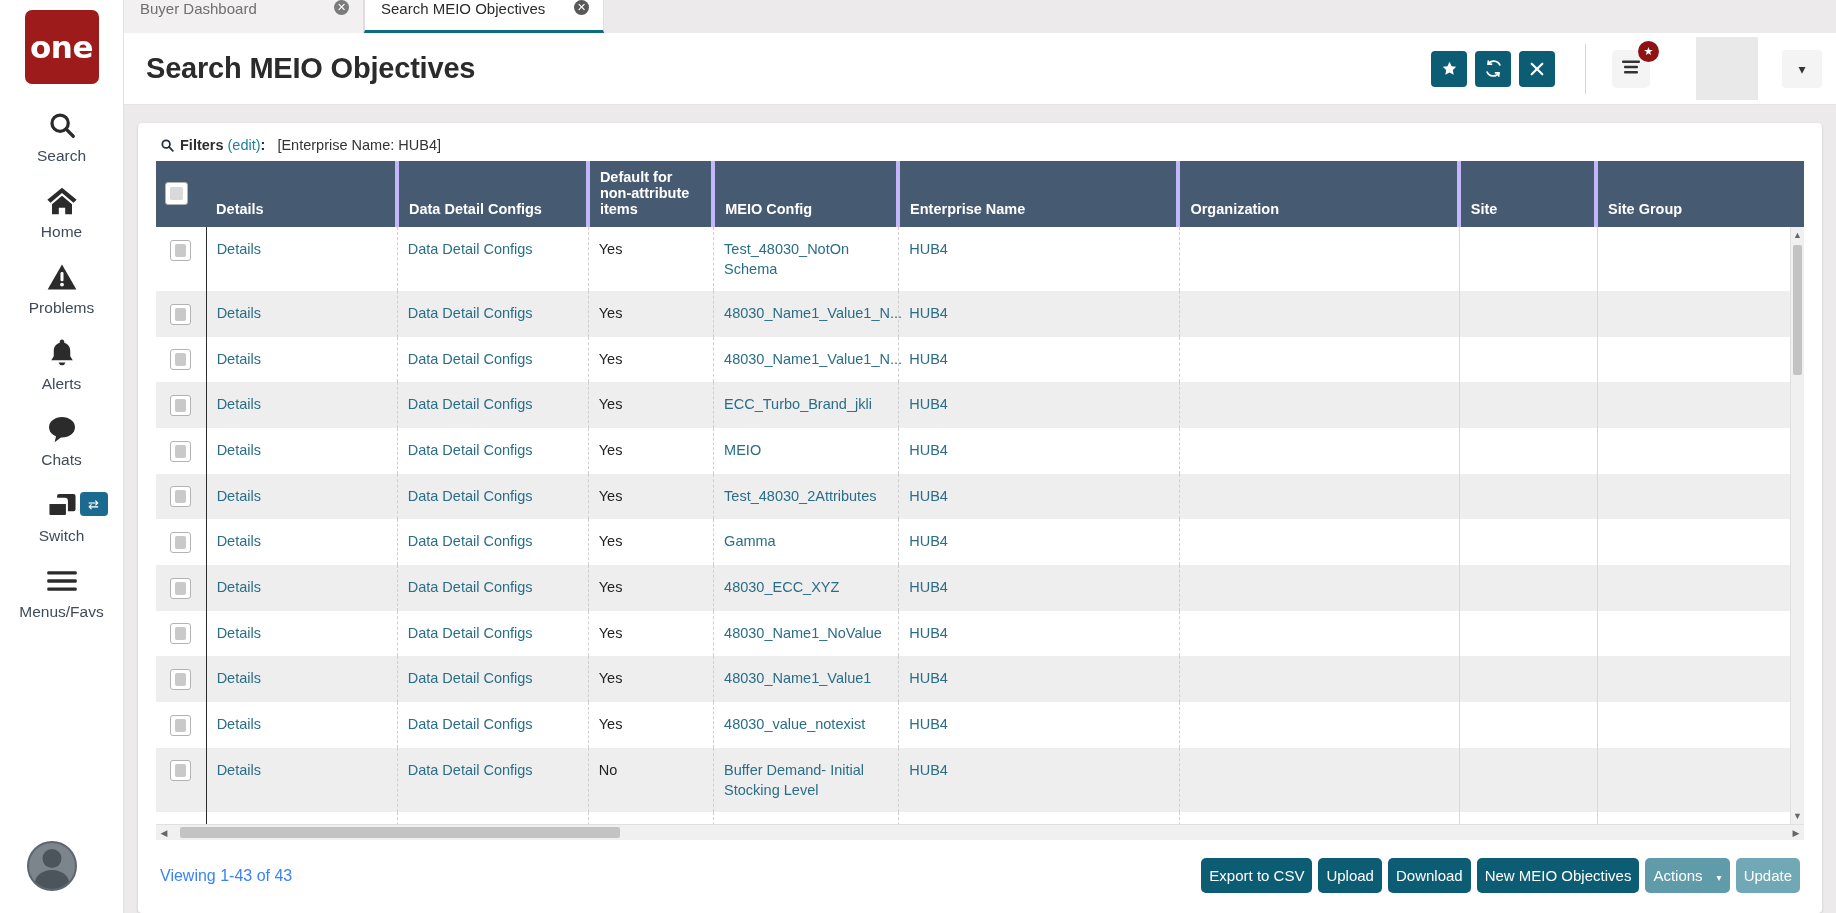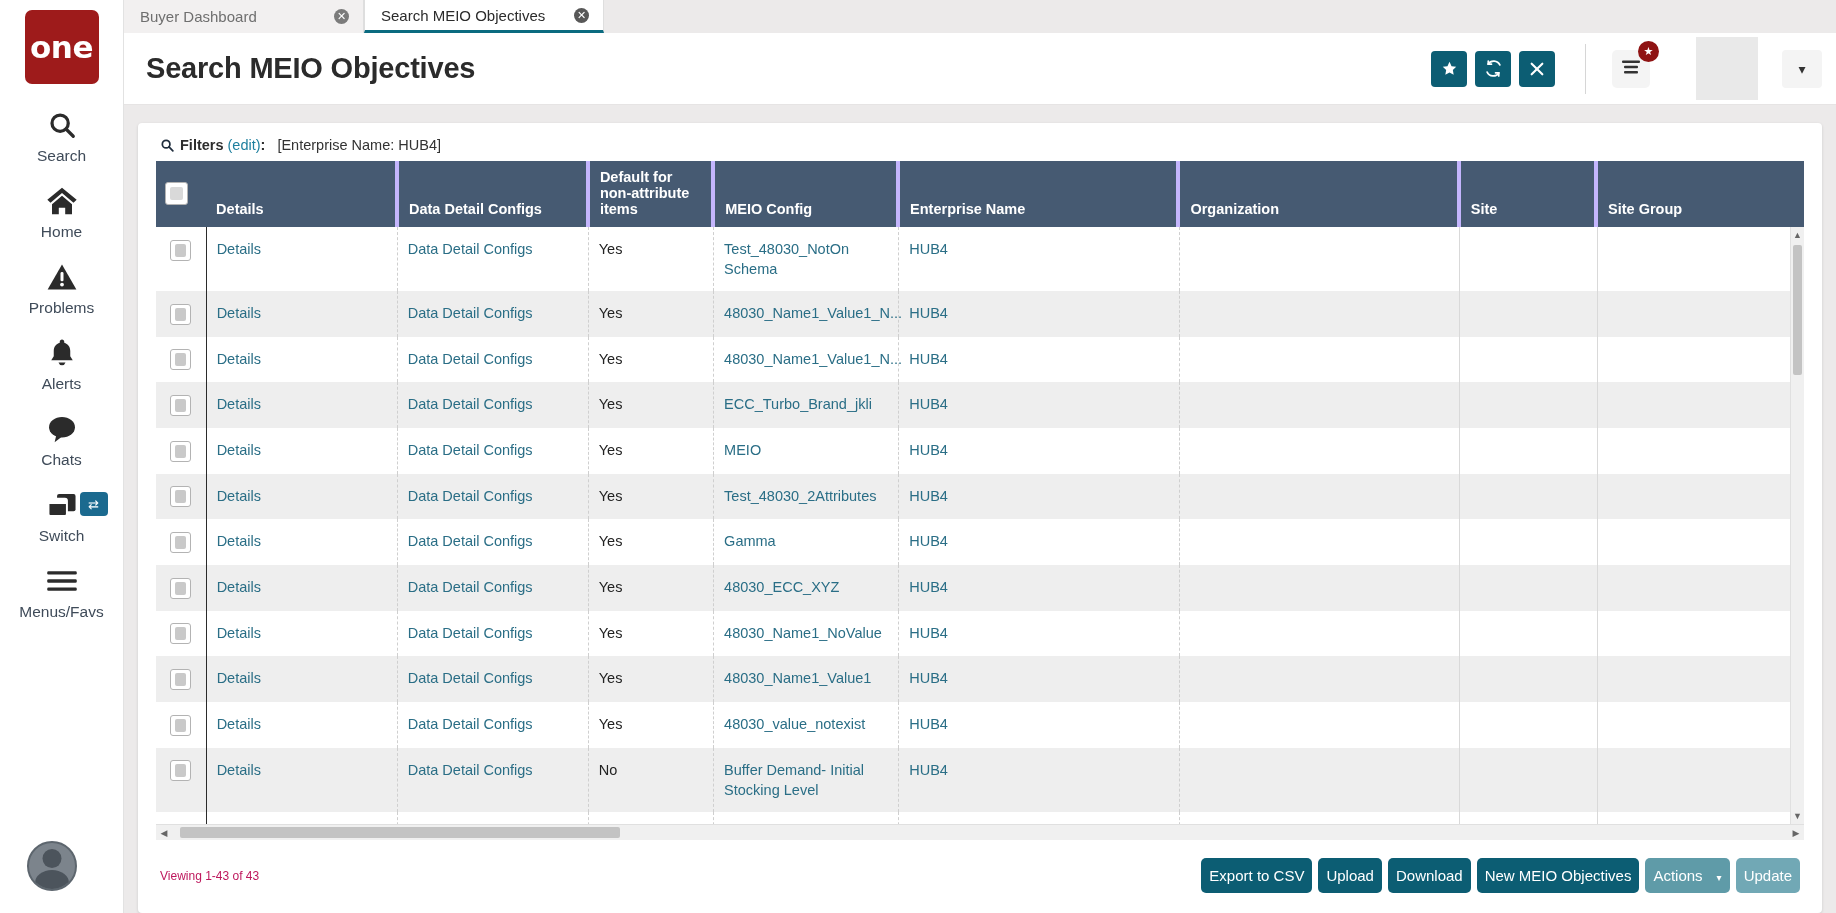--- a/index.html
+++ b/index.html
@@ -72,21 +72,21 @@
 
   
   .tabbar {
     height: 33px; background: #eceaea;
     display: flex; align-items: flex-end;
     padding-left: 0px;
     flex: 0 0 33px;
   }
   .tab {
     height: 33px; min-width: 240px;
-    display: flex; align-items: center; justify-content: space-between;
+    display: flex; justify-content: space-between;
     padding: 0 14px 0 16px;
     font-size: 15px; color: #6f6f6f;
     background: #f2f0f0;
     border-right: 1px solid #dedede;
     cursor: pointer;
     position: relative;
   }
   .tab.active {
     background: #ffffff; color: #2b2b2b;
     border-bottom: 3px solid #0b6b80;
@@ -256,21 +256,21 @@
   }
   .hscroll .hleft { left:0; }
   .hscroll .hright { right:0; }
 
   
   .card-footer {
     display: flex; align-items: center;
     padding: 18px 22px 20px 22px;
     flex: 0 0 auto;
   }
-  .viewing { font-size: 12px; color: #be185d; text-align: right; }
+  .viewing { font-size: 16px; color: #3b82f6; text-align: right; }
   .footer-btns { margin-left: auto; display: flex; align-items: center; gap: 6px; }
   .fbtn {
     background: #0c5d73; color: #fff; border: none;
     font-size: 15px; padding: 9px 8px; border-radius: 5px;
     cursor: pointer; font-family: "Liberation Sans", sans-serif;
     white-space: nowrap;
   }
   .fbtn.muted { background: #2a7a8c; opacity: .75; }
   .fbtn.disabled { background: #4e93a3; opacity: .8; }
   .fbtn .dd { margin-left: 14px; font-size: 10px; }

